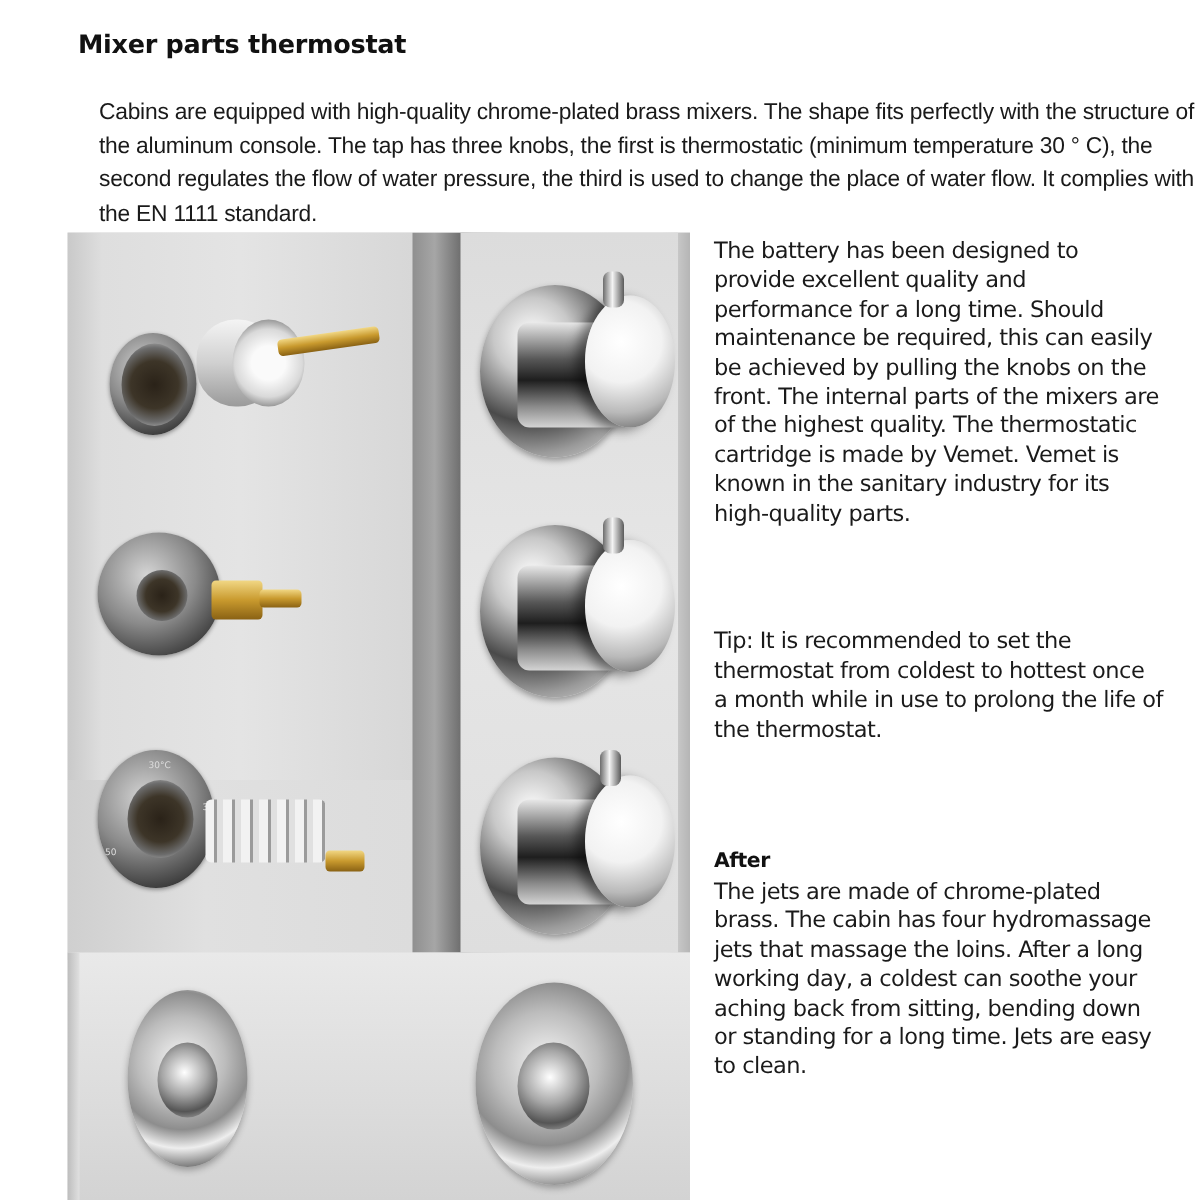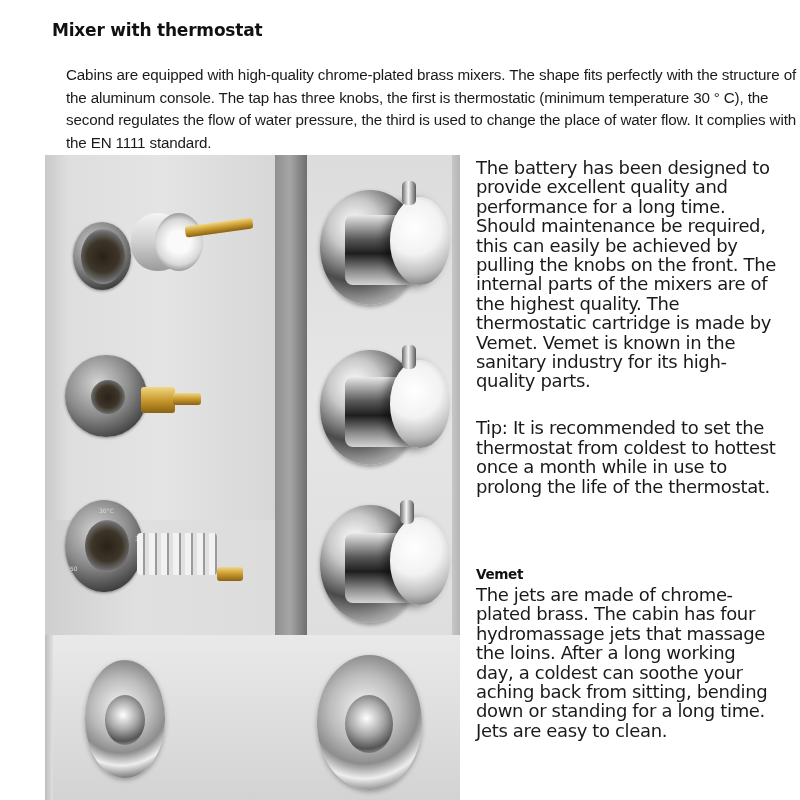--- a/index.html
+++ b/index.html
@@ -24,30 +24,30 @@
   .brass { position: absolute; background: linear-gradient(180deg, #f1d784, #c99a2e 50%, #8a6214); border-radius: 3px; }
   .cartridge { position: absolute; background: linear-gradient(180deg, #f4f4f4, #d0d0d0 50%, #9a9a9a); border-radius: 4px; }
   .knob-cap { position: absolute; border-radius: 50%; background: radial-gradient(circle at 40% 35%, #ffffff 0%, #f2f2f2 40%, #b9b9b9 70%, #555 100%); box-shadow: -6px 2px 8px rgba(0,0,0,.45); }
   .knob-body { position: absolute; background: linear-gradient(180deg, #e8e8e8 0%, #575757 35%, #1e1e1e 55%, #8a8a8a 80%, #d4d4d4 100%); border-radius: 8px; }
   .knob-pin { position: absolute; width: 14px; height: 24px; border-radius: 5px; background: linear-gradient(90deg, #6c6c6c, #f4f4f4 45%, #5a5a5a); }
   .jet-outer { background: radial-gradient(circle at 45% 40%, #f6f6f6 0%, #bcbcbc 35%, #8d8d8d 55%, #eeeeee 70%, #7b7b7b 85%, #c8c8c8 100%); box-shadow: 0 2px 5px rgba(0,0,0,.3); }
   .jet-inner { background: radial-gradient(circle at 45% 40%, #ffffff 0%, #a7a7a7 40%, #555 70%, #cfcfcf 100%); }
 
   .dial-label { position: absolute; font-size: 6px; color: #ddd; font-family: "DejaVu Sans", sans-serif; }
 
-  .side { position: absolute; left: 476px; width: 300px; font-size: 18px; line-height: 19.4px; color: #1a1a1a; font-family: "DejaVu Sans", sans-serif; letter-spacing: -0.35px; }
+  .side { position: absolute; left: 476px; width: 300px; font-size: 15px; line-height: 19.4px; color: #1a1a1a; font-family: "DejaVu Sans", sans-serif; letter-spacing: -0.35px; }
   .side-1 { top: 158px; }
   .tip { top: 418px; font-weight: normal; line-height: 19.5px; }
   .jets-title { position: absolute; left: 476px; top: 566px; font-size: 13.6px; font-weight: bold; font-family: "DejaVu Sans", sans-serif; letter-spacing: -0.35px; }
   .jets-text { top: 585px; }
 </style>
 </head>
 <body>
 
-<h1 class="title">Mixer with thermostat</h1>
+<h1 class="title">Mixer parts thermostat</h1>
 <p class="intro" style="margin:14px;">Cabins are equipped with high-quality chrome-plated brass mixers. The shape fits perfectly with the structure of the aluminum console. The tap has three knobs, the first is thermostatic (minimum temperature 30 ° C), the second regulates the flow of water pressure, the third is used to change the place of water flow. It complies with the EN 1111 standard.</p>
 
 <div class="photo" title="Chrome thermostatic mixer knobs, brass cartridges and hydromassage jets">
   <div class="wall-left"></div>
   <div class="wall-left2"></div>
   <div class="console">
     <div class="console-face"></div>
   </div>
 
   <div class="ring plate" style="left:28px; top:67px; width:58px; height:68px;"></div>
@@ -86,14 +86,14 @@
 
   <div class="bottom-panel"></div>
   <div class="ring jet-outer" style="left:40px; top:505px; width:80px; height:118px;"></div>
   <div class="ring jet-inner" style="left:60px; top:540px; width:40px; height:50px;"></div>
   <div class="ring jet-outer" style="left:272px; top:500px; width:105px; height:135px;"></div>
   <div class="ring jet-inner" style="left:300px; top:540px; width:48px; height:58px;"></div>
 </div>
 
 <div class="side side-1">The battery has been designed to provide excellent quality and performance for a long time. Should maintenance be required, this can easily be achieved by pulling the knobs on the front. The internal parts of the mixers are of the highest quality. The thermostatic cartridge is made by Vemet. Vemet is known in the sanitary industry for its high-quality parts.</div>
 <div class="side tip">Tip: It is recommended to set the thermostat from coldest to hottest once a month while in use to prolong the life of the thermostat.</div>
-<div class="jets-title">Vemet</div>
+<div class="jets-title">After</div>
 <div class="side jets-text">The jets are made of chrome-plated brass. The cabin has four hydromassage jets that massage the loins. After a long working day, a coldest can soothe your aching back from sitting, bending down or standing for a long time. Jets are easy to clean.</div>
 
 </body></html>

